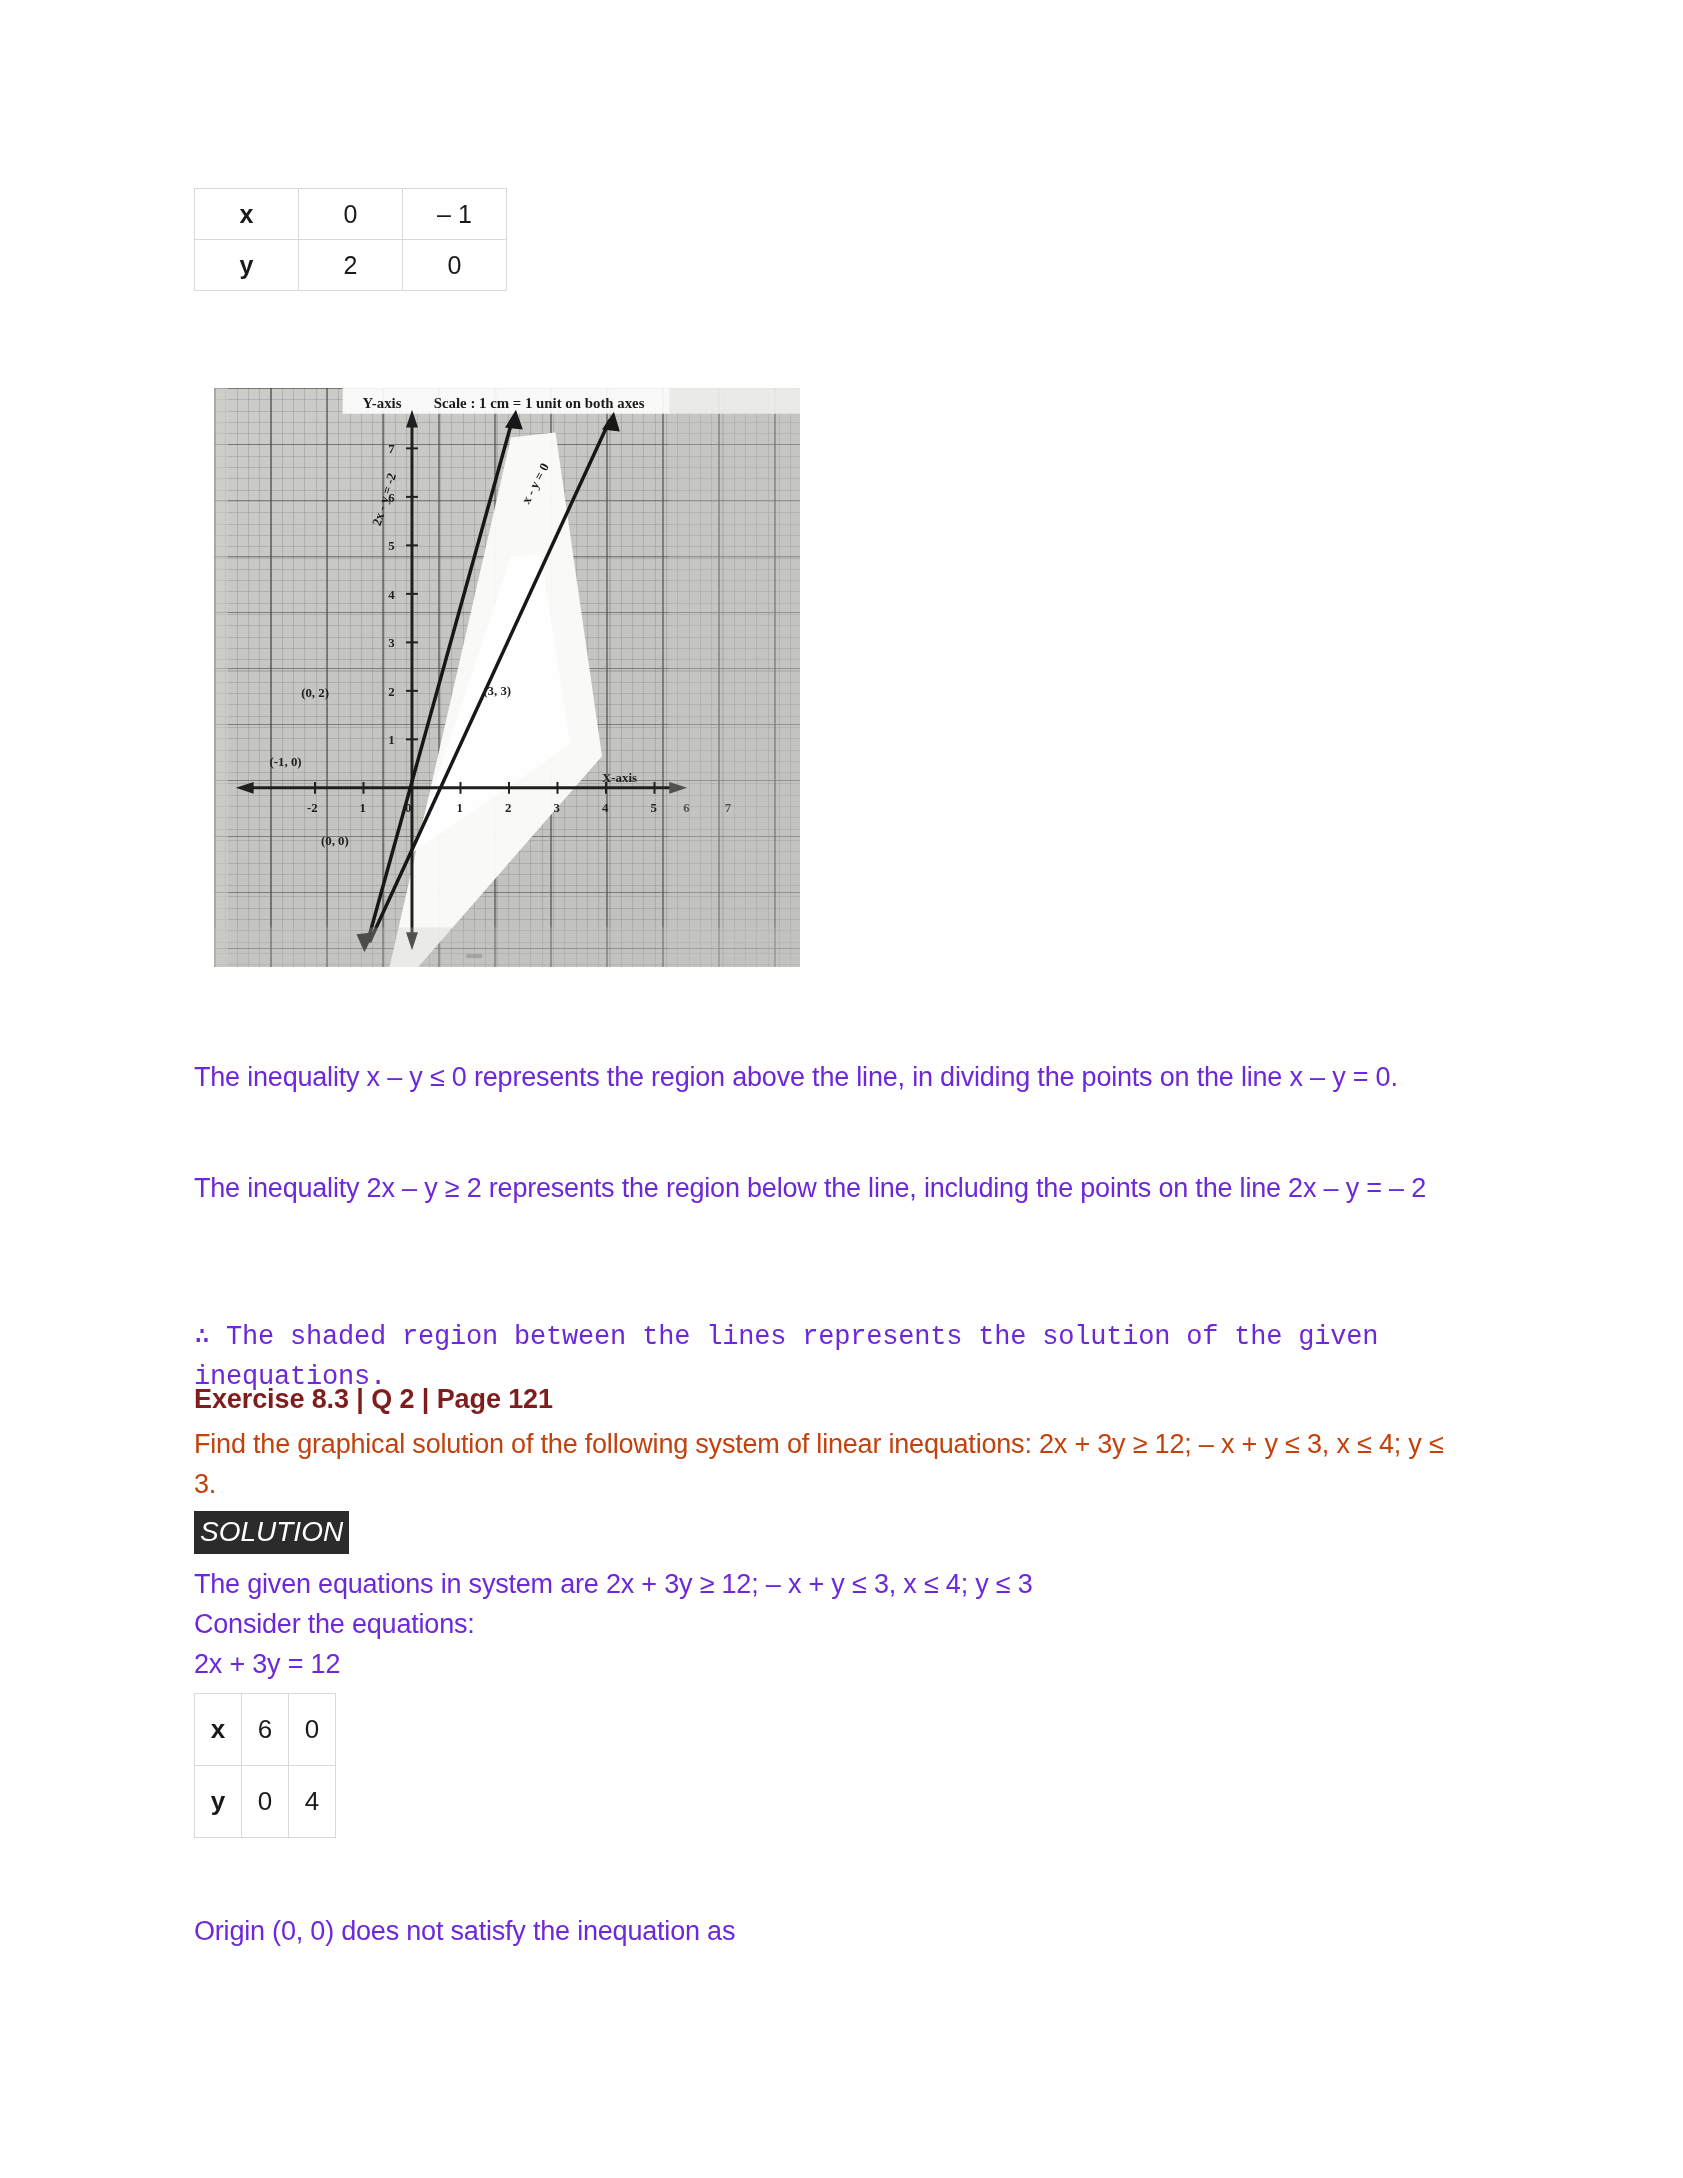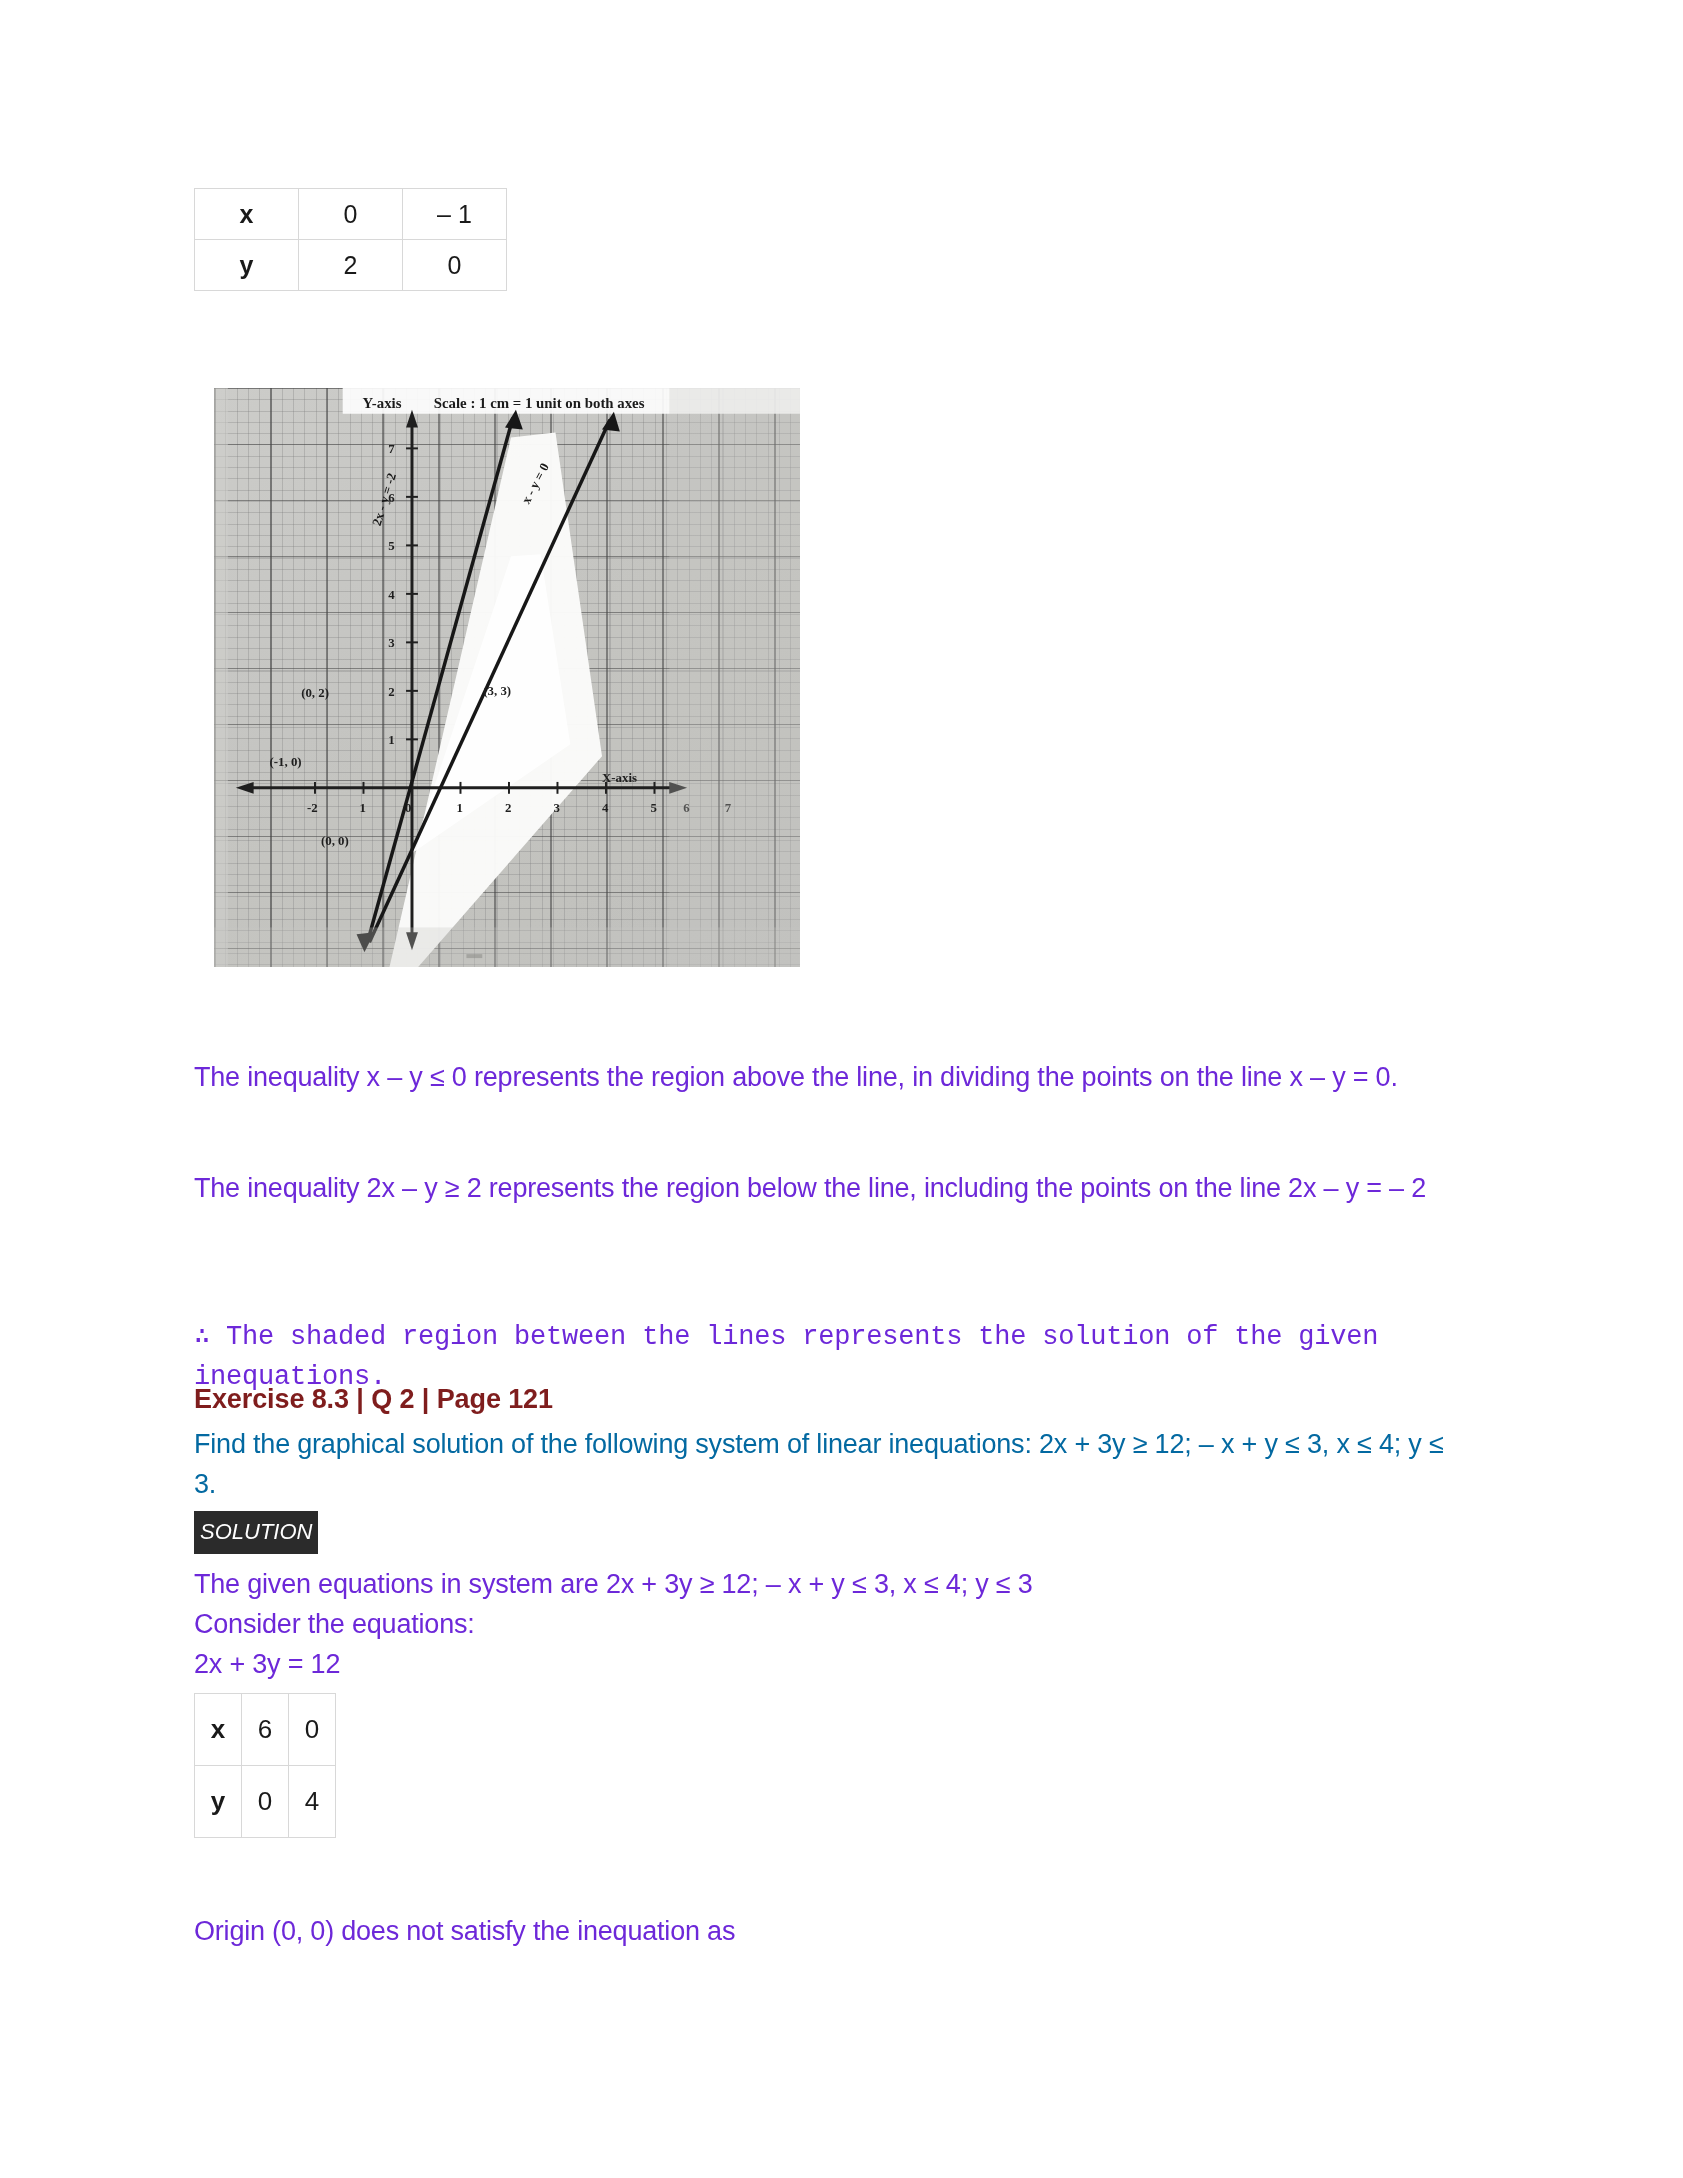--- a/index.html
+++ b/index.html
@@ -133,34 +133,34 @@
     font-size: 27px;
     font-weight: bold;
     color: #7f1d1d;
     letter-spacing: -0.1px;
   }
   #para-question {
     position: absolute;
     top: 1424px;
     font-size: 27px;
     line-height: 40px;
-    color: #0369a1;
+    color: #c2410c;
     letter-spacing: -0.2px;
     width: 1277px;
   }
 
   .solution-tag {
     position: absolute;
     top: 1511px;
     left: 0px;
     background: #2b2b2b;
     color: #ffffff;
     font-style: italic;
     font-weight: normal;
-    font-size: 22px;
+    font-size: 28px;
     line-height: 38px;
     padding: 2px 6px 3px 6px;
     display: inline-block;
     letter-spacing: 0px;
   }
 </style>
 </head>
 <body>
 
 <div class="page">

